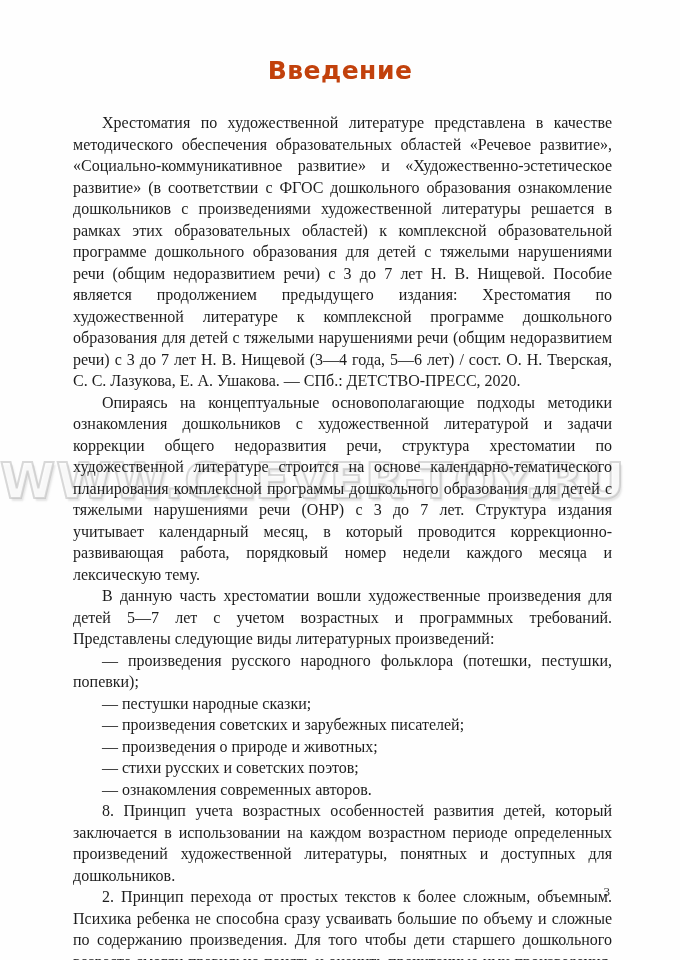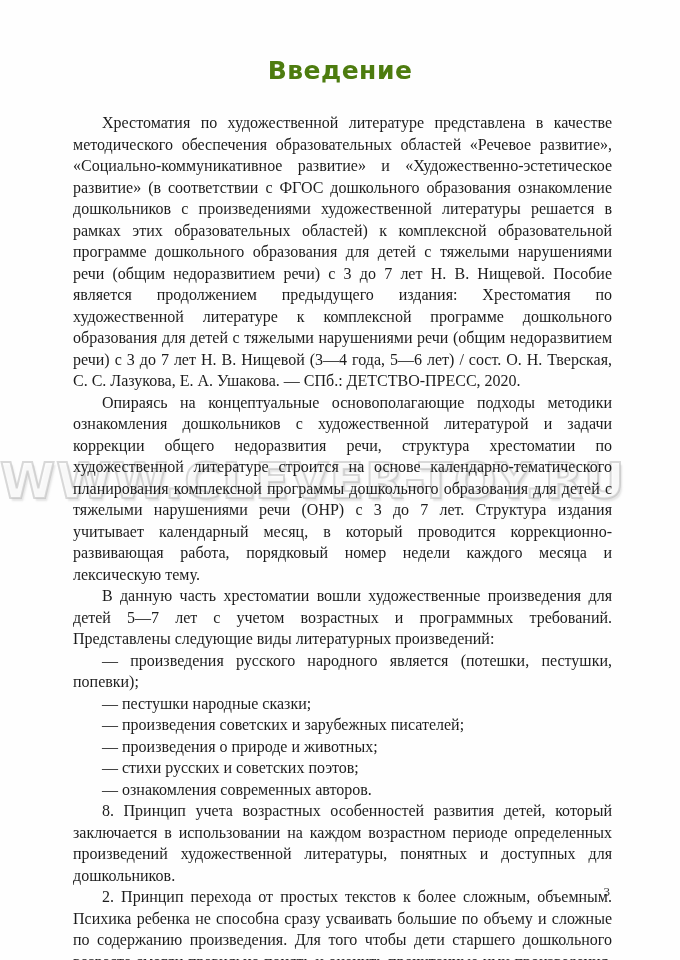--- a/index.html
+++ b/index.html
@@ -37,21 +37,21 @@
     position: absolute;
     top: 56px;
     left: 0;
     width: 680px;
     margin: 0;
     text-align: center;
     font-family: "DejaVu Sans", sans-serif;
     font-weight: 800;
     font-size: 25px;
     letter-spacing: 0.5px;
-    color: #4d7c0f;
+    color: #c2410c;
     z-index: 2;
   }
   .body-text {
     position: absolute;
     top: 112px;
     left: 73px;
     width: 539px;
     z-index: 2;
     font-size: 16px;
     line-height: 21.5px;
@@ -81,21 +81,21 @@
 <div class="page">
 
   <div class="watermark">WWW.CLEVER-TOY.RU</div>
 
   <h1 class="title">Введение</h1>
 
   <div class="body-text" lang="ru">
       <p class="para">Хрестоматия по художественной литературе представлена в качестве методического обеспечения образовательных областей «Речевое развитие», «Социально-коммуникативное развитие» и «Художественно-эстетическое развитие» (в соответствии с ФГОС дошкольного образования ознакомление дошкольников с произведениями художественной литературы решается в рамках этих образовательных областей) к комплексной образовательной программе дошкольного образования для детей с тяжелыми нарушениями речи (общим недоразвитием речи) с 3 до 7 лет Н. В. Нищевой. Пособие является продолжением предыдущего издания: Хрестоматия по художественной литературе к комплексной программе дошкольного образования для детей с тяжелыми нарушениями речи (общим недоразвитием речи) с 3 до 7 лет Н. В. Нищевой (3—4 года, 5—6 лет) / сост. О. Н. Тверская, С. С. Лазукова, Е. А. Ушакова. — СПб.: ДЕТСТВО-ПРЕСС, 2020.</p>
       <p class="para">Опираясь на концептуальные основополагающие подходы методики ознакомления дошкольников с художественной литературой и задачи коррекции общего недоразвития речи, структура хрестоматии по художественной литературе строится на основе календарно-тематического планирования комплексной программы дошкольного образования для детей с тяжелыми нарушениями речи (ОНР) с 3 до 7 лет. Структура издания учитывает календарный месяц, в который проводится коррекционно-развивающая работа, порядковый номер недели каждого месяца и лексическую тему.</p>
       <p class="para">В данную часть хрестоматии вошли художественные произведения для детей 5—7 лет с учетом возрастных и программных требований. Представлены следующие виды литературных произведений:</p>
-      <p class="para">— произведения русского народного является (потешки, пестушки, попевки);</p>
+      <p class="para">— произведения русского народного фольклора (потешки, пестушки, попевки);</p>
       <p class="para">— пестушки народные сказки;</p>
       <p class="para">— произведения советских и зарубежных писателей;</p>
       <p class="para">— произведения о природе и животных;</p>
       <p class="para">— стихи русских и советских поэтов;</p>
       <p class="para">— ознакомления современных авторов.</p>
       <p class="para">8. Принцип учета возрастных особенностей развития детей, который заключается в использовании на каждом возрастном периоде определенных произведений художественной литературы, понятных и доступных для дошкольников.</p>
       <p class="para">2. Принцип перехода от простых текстов к более сложным, объемным. Психика ребенка не способна сразу усваивать большие по объему и сложные по содержанию произведения. Для того чтобы дети старшего дошкольного возраста смогли правильно понять и оценить прочитанные ими произведения, они</p>
     </div>
 
   <div class="page-number">3</div>

